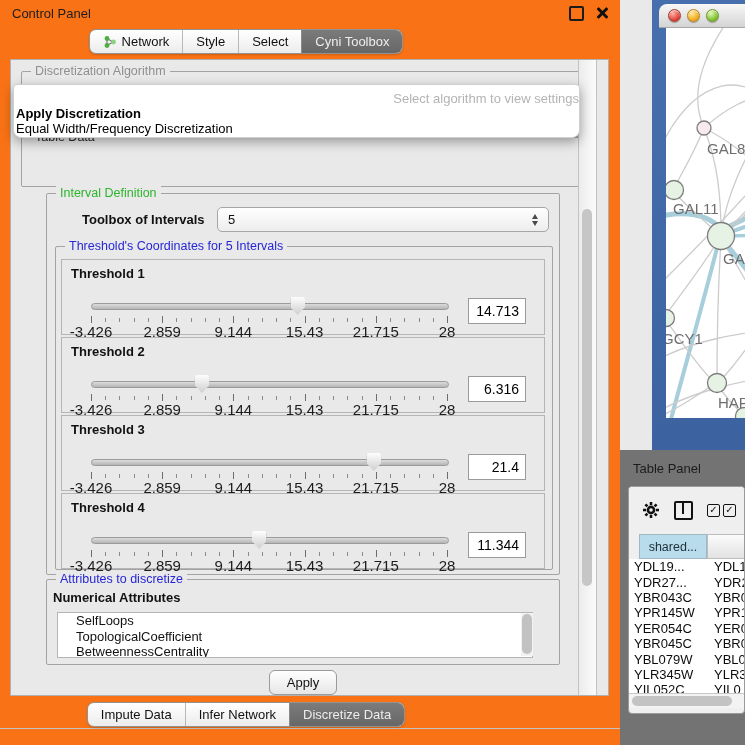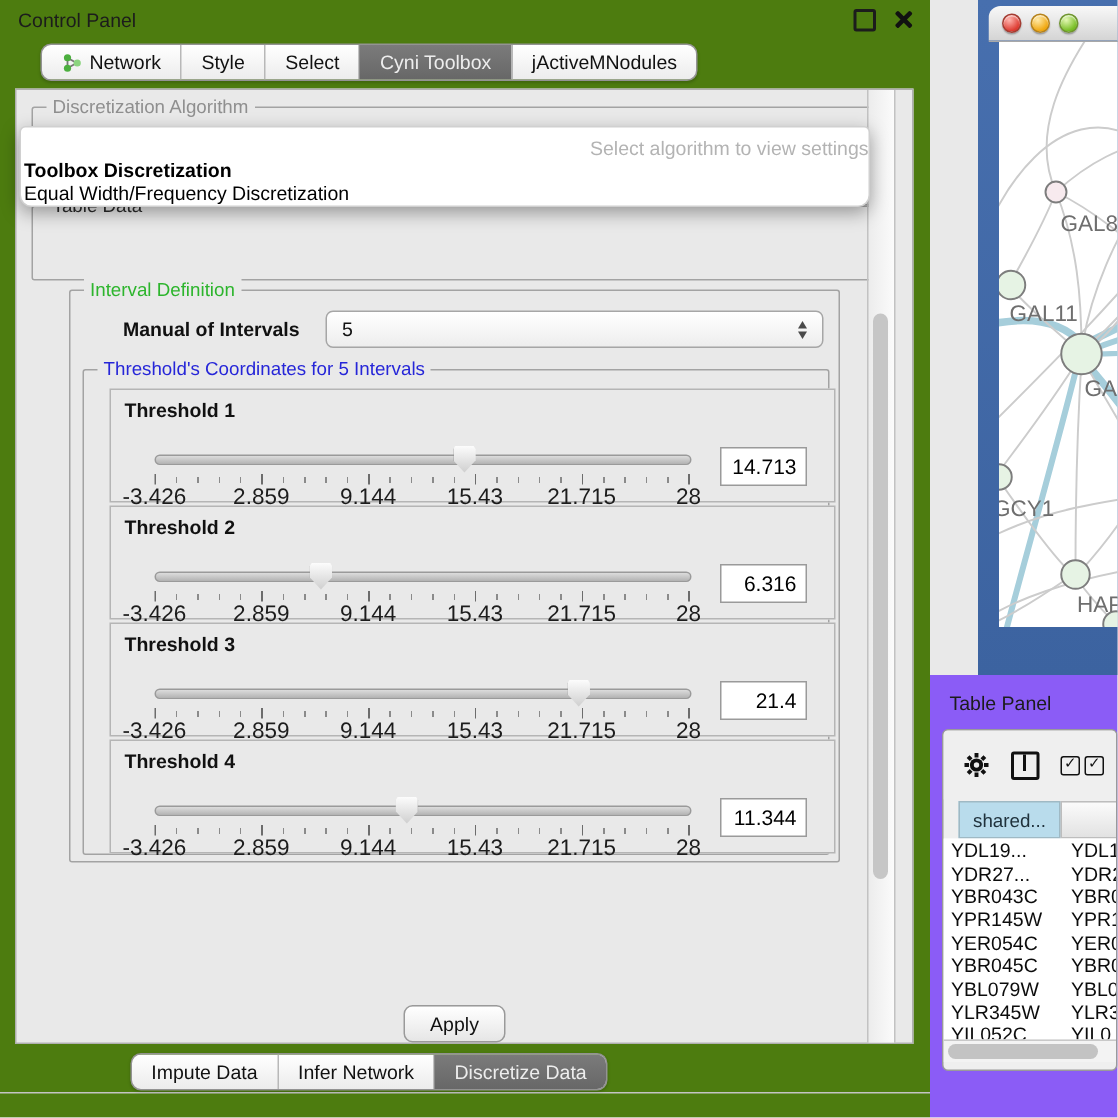--- a/index.html
+++ b/index.html
@@ -2,21 +2,21 @@
 <html><head>
 <meta charset="utf-8">
 <style>
   html,body{margin:0;padding:0}
   body{
     width:745px;height:745px;position:relative;overflow:hidden;
     background:#e9e9e9;font-family:"Liberation Sans",sans-serif;color:#111;
     -webkit-font-smoothing:antialiased;
   }
   
-  .cp{position:absolute;left:0;top:0;width:620px;height:745px;background:#4d7c0f}
+  .cp{position:absolute;left:0;top:0;width:620px;height:745px;background:#f97316}
   .cp-titlebar{position:absolute;left:0;top:0;width:100%;height:26px;display:flex;align-items:center;padding:0 12px;box-sizing:border-box}
   .cp-title{font-size:13px;color:#1c1c1c}
   .cp-titlebar .spacer{flex:1}
   .float-btn{width:11px;height:11px;border:2px solid #1c1c1c;border-radius:2px;margin-right:12px}
   .close-btn{width:12px;height:12px;position:relative}
   .close-btn:before,.close-btn:after{content:"";position:absolute;left:5px;top:-1px;width:3px;height:14px;background:#111;border-radius:1px}
   .close-btn:before{transform:rotate(45deg)}
   .close-btn:after{transform:rotate(-45deg)}
 
   .tabs-row{position:absolute;left:0;width:492px;text-align:center}
@@ -47,21 +47,21 @@
   .focus-ring{box-shadow:0 0 0 3px rgba(110,165,215,.85)}
 
   
   .popup{position:absolute;left:13px;top:84px;width:565px;height:52px;background:#fff;border:1px solid #d0d0d0;
     border-radius:4px 4px 8px 8px;box-shadow:0 4px 12px rgba(0,0,0,.35);z-index:50;font-size:13px}
   .popup .prompt{position:absolute;left:0;top:6px;width:100%;text-align:right;color:#b3b3b3}
   .popup .item1{position:absolute;left:2px;top:21px;font-weight:bold;color:#000}
   .popup .item2{position:absolute;left:2px;top:36px;color:#000}
 
   
-  .th-panel{position:relative;width:484px;height:76px;border:1px solid #b5b5b5;margin:0 0 2px 12px;background:#e9e9e9;box-sizing:border-box}
+  .th-panel{position:relative;width:484px;height:76px;border:1px solid #b5b5b5;margin:0 0 2px 0;background:#e9e9e9;box-sizing:border-box}
   .th-label{position:absolute;left:9px;top:6px;font-size:13px;font-weight:bold;color:#111}
   .track-zone{position:absolute;left:29px;top:0;width:358px;height:76px}
   .slider-track{position:absolute;left:0;top:43px;width:358px;height:7px;border-radius:4px;
     background:linear-gradient(#dcdcdc,#b5b5b5);border:1px solid #9a9a9a;box-sizing:border-box}
   .slider-handle{position:absolute;top:37px;width:15px;height:18px;transform:translateX(-50%);
     background:linear-gradient(#fdfdfd,#cfcfcf);
     clip-path:polygon(10% 0,90% 0,100% 14%,100% 55%,50% 100%,0 55%,0 14%);
     filter:drop-shadow(0 1px 1px rgba(0,0,0,.45))}
   .ticks{position:absolute;left:0;top:56px;width:358px;height:7px}
   .ticks .minor{position:absolute;left:0;top:2px;width:358px;height:4px;
@@ -91,21 +91,21 @@
   .netwin{position:absolute;left:652px;top:0;width:125px;height:450px;background:linear-gradient(#476fae,#3c63a0)}
   .net-titlebar{position:absolute;left:7px;top:4px;width:118px;height:24px;border-radius:8px 0 0 0;
     background:linear-gradient(#f8f8f8,#d4d4d4);border-bottom:1px solid #a8a8a8;display:flex;align-items:center;padding-left:9px;gap:6px;box-sizing:border-box}
   .light{width:13px;height:13px;border-radius:50%;box-shadow:inset 0 1px 1px rgba(255,255,255,.7),0 1px 1px rgba(0,0,0,.3)}
   .light.red{background:radial-gradient(circle at 35% 30%,#ffb4ae,#dd3a30 70%);border:1px solid #a33c32;box-sizing:border-box}
   .light.yellow{background:radial-gradient(circle at 35% 30%,#ffeaa8,#f0a70e 70%);border:1px solid #b5821c;box-sizing:border-box}
   .light.green{background:radial-gradient(circle at 35% 30%,#e4f8b4,#76bd23 70%);border:1px solid #6f9430;box-sizing:border-box}
   .net-canvas{position:absolute;left:14px;top:28px;width:111px;height:390px;background:#fff}
 
   
-  .tpanel{position:absolute;left:620px;top:450px;width:125px;height:295px;background:#8b5cf6}
+  .tpanel{position:absolute;left:620px;top:450px;width:125px;height:295px;background:#737373}
   .tpanel-title{position:absolute;left:13px;top:11px;font-size:13px;color:#1c1c1c}
   .tbox{position:absolute;left:8px;top:36px;width:117px;height:228px;background:#efefef;border:1px solid #9a9a9a;border-radius:4px;overflow:hidden;box-sizing:border-box}
   .tbox-toolbar{position:absolute;left:0;top:0;width:100%;height:46px;background:#efefef;display:flex;align-items:center;gap:14px;padding-left:13px;box-sizing:border-box}
   .col-icon{width:15px;height:15px;border:2px solid #111;border-radius:2px;position:relative}
   .col-icon:before{content:"";position:absolute;left:6px;top:0;width:2px;height:11px;background:#111}
   .chk-group{display:flex;gap:3px}
   .chk{width:11px;height:11px;border:1.5px solid #111;border-radius:2px;font-size:10px;line-height:10px;text-align:center;color:#111}
   .thead{position:absolute;left:0;top:47px;width:200px;height:25px;display:flex}
   .th-cell{box-sizing:border-box;font-size:12.5px;display:flex;align-items:center;border:1px solid #9fb9c4}
   .th-c1{margin-left:10px;width:68px;background:#b9dcec;justify-content:center;color:#20323c}
@@ -144,23 +144,20 @@
       </span>
       <span class="tab">
           <span>Style</span>
         </span>
       <span class="tab">
           <span>Select</span>
         </span>
       <span class="tab selected">
           <span>Cyni Toolbox</span>
         </span>
-      <span class="tab">
-          <span>jActiveMNodules</span>
-        </span>
     </span>
   </div>
 
   <div class="hline"></div>
 
   <div class="cp-content">
 
     <div class="groupbox" style="left:10px;top:11px;width:572px;height:64px">
       <span class="group-title t-gray">Discretization Algorithm</span>
       <div class="combo focus-ring" style="left:4px;top:26px;width:562px">
@@ -172,21 +169,21 @@
       </div>
     </div>
 
     <div class="groupbox" style="left:10px;top:77px;width:572px;height:48px">
       <span class="group-title t-dark">Table Data</span>
     </div>
 
     <div class="groupbox" style="left:35px;top:133px;width:512px;height:380px">
       <span class="group-title t-green">Interval Definition</span>
 
-      <span style="position:absolute;left:35px;top:18px;font-size:13px;font-weight:bold">Manual of Intervals</span>
+      <span style="position:absolute;left:35px;top:18px;font-size:13px;font-weight:bold">Toolbox of Intervals</span>
       <div class="combo" style="left:170px;top:13px;width:332px;height:25px">
         <span class="ctext">5</span>
         <span class="stepper">
             <span class="up"></span>
             <span class="dn"></span>
           </span>
       </div>
 
       <div class="groupbox" style="left:8px;top:52px;width:496px;height:322px">
         <span class="group-title t-blue">Threshold's Coordinates for 5 Intervals</span>
@@ -273,33 +270,45 @@
                   <span class="tick-label" style="left: 356px;">28</span>
                 </div>
             </div>
             <input class="th-value" value="11.344" style="">
           </div>
 
         </div>
       </div>
     </div>
 
+    <div class="groupbox" style="left:35px;top:519px;width:512px;height:84px">
+      <span class="group-title t-blue">Attributes to discretize</span>
+      <span style="position:absolute;left:6px;top:10px;font-size:13px;font-weight:bold">Numerical Attributes</span>
+      <div class="attr-list">
+          <div class="attr-item">SelfLoops</div>
+          <div class="attr-item">TopologicalCoefficient</div>
+          <div class="attr-item">BetweennessCentrality</div>
+        </div>
+      <div class="attr-scroll" style="left:474px;top:33px">
+          <div class="attr-thumb"></div>
+        </div>
+    </div>
 
     <div class="apply-btn">
         <span>Apply</span>
       </div>
 
     <div class="main-scroll">
       <div class="main-thumb"></div>
     </div>
   </div>
 
   <div class="popup">
     <div class="prompt">Select algorithm to view settings</div>
-    <div class="item1">Toolbox Discretization</div>
+    <div class="item1">Apply Discretization</div>
     <div class="item2">Equal Width/Frequency Discretization</div>
   </div>
 
   <div class="tabs-row tabs-bottom">
     <span class="tabstrip">
       <span class="tab">
           <span>Impute Data</span>
         </span>
       <span class="tab">
           <span>Infer Network</span>

